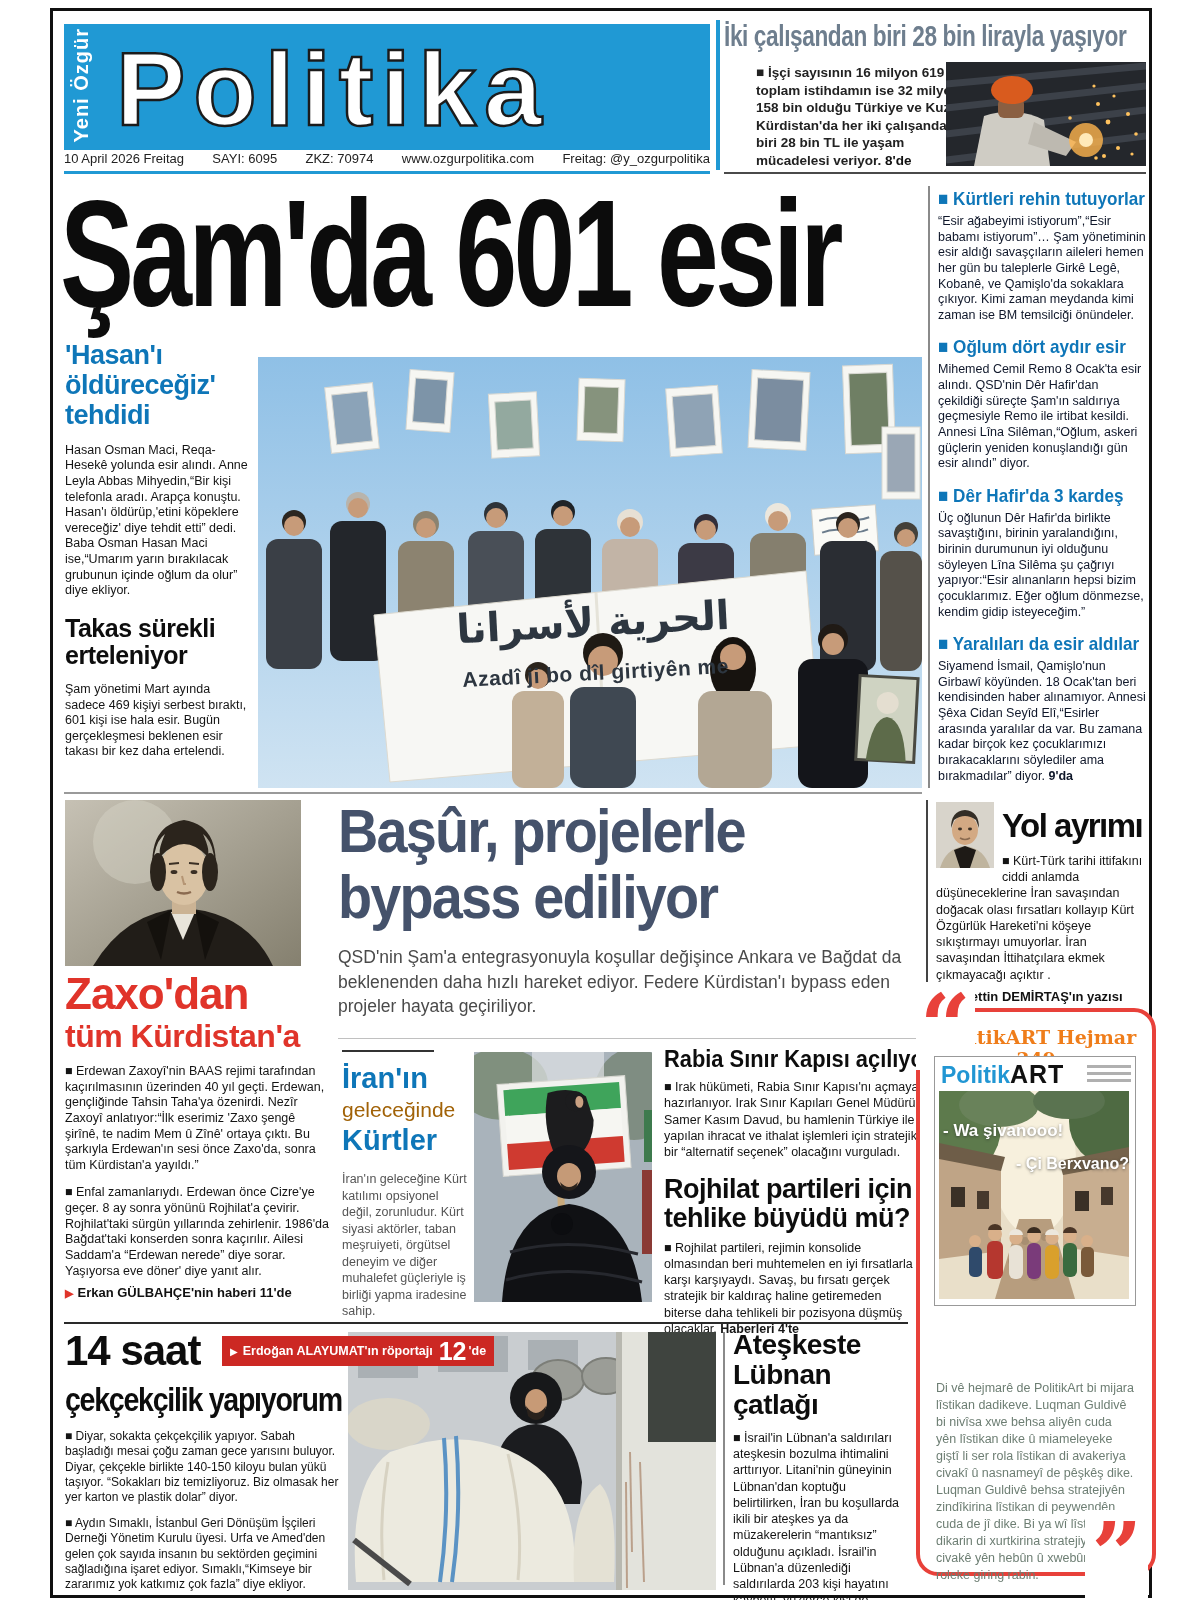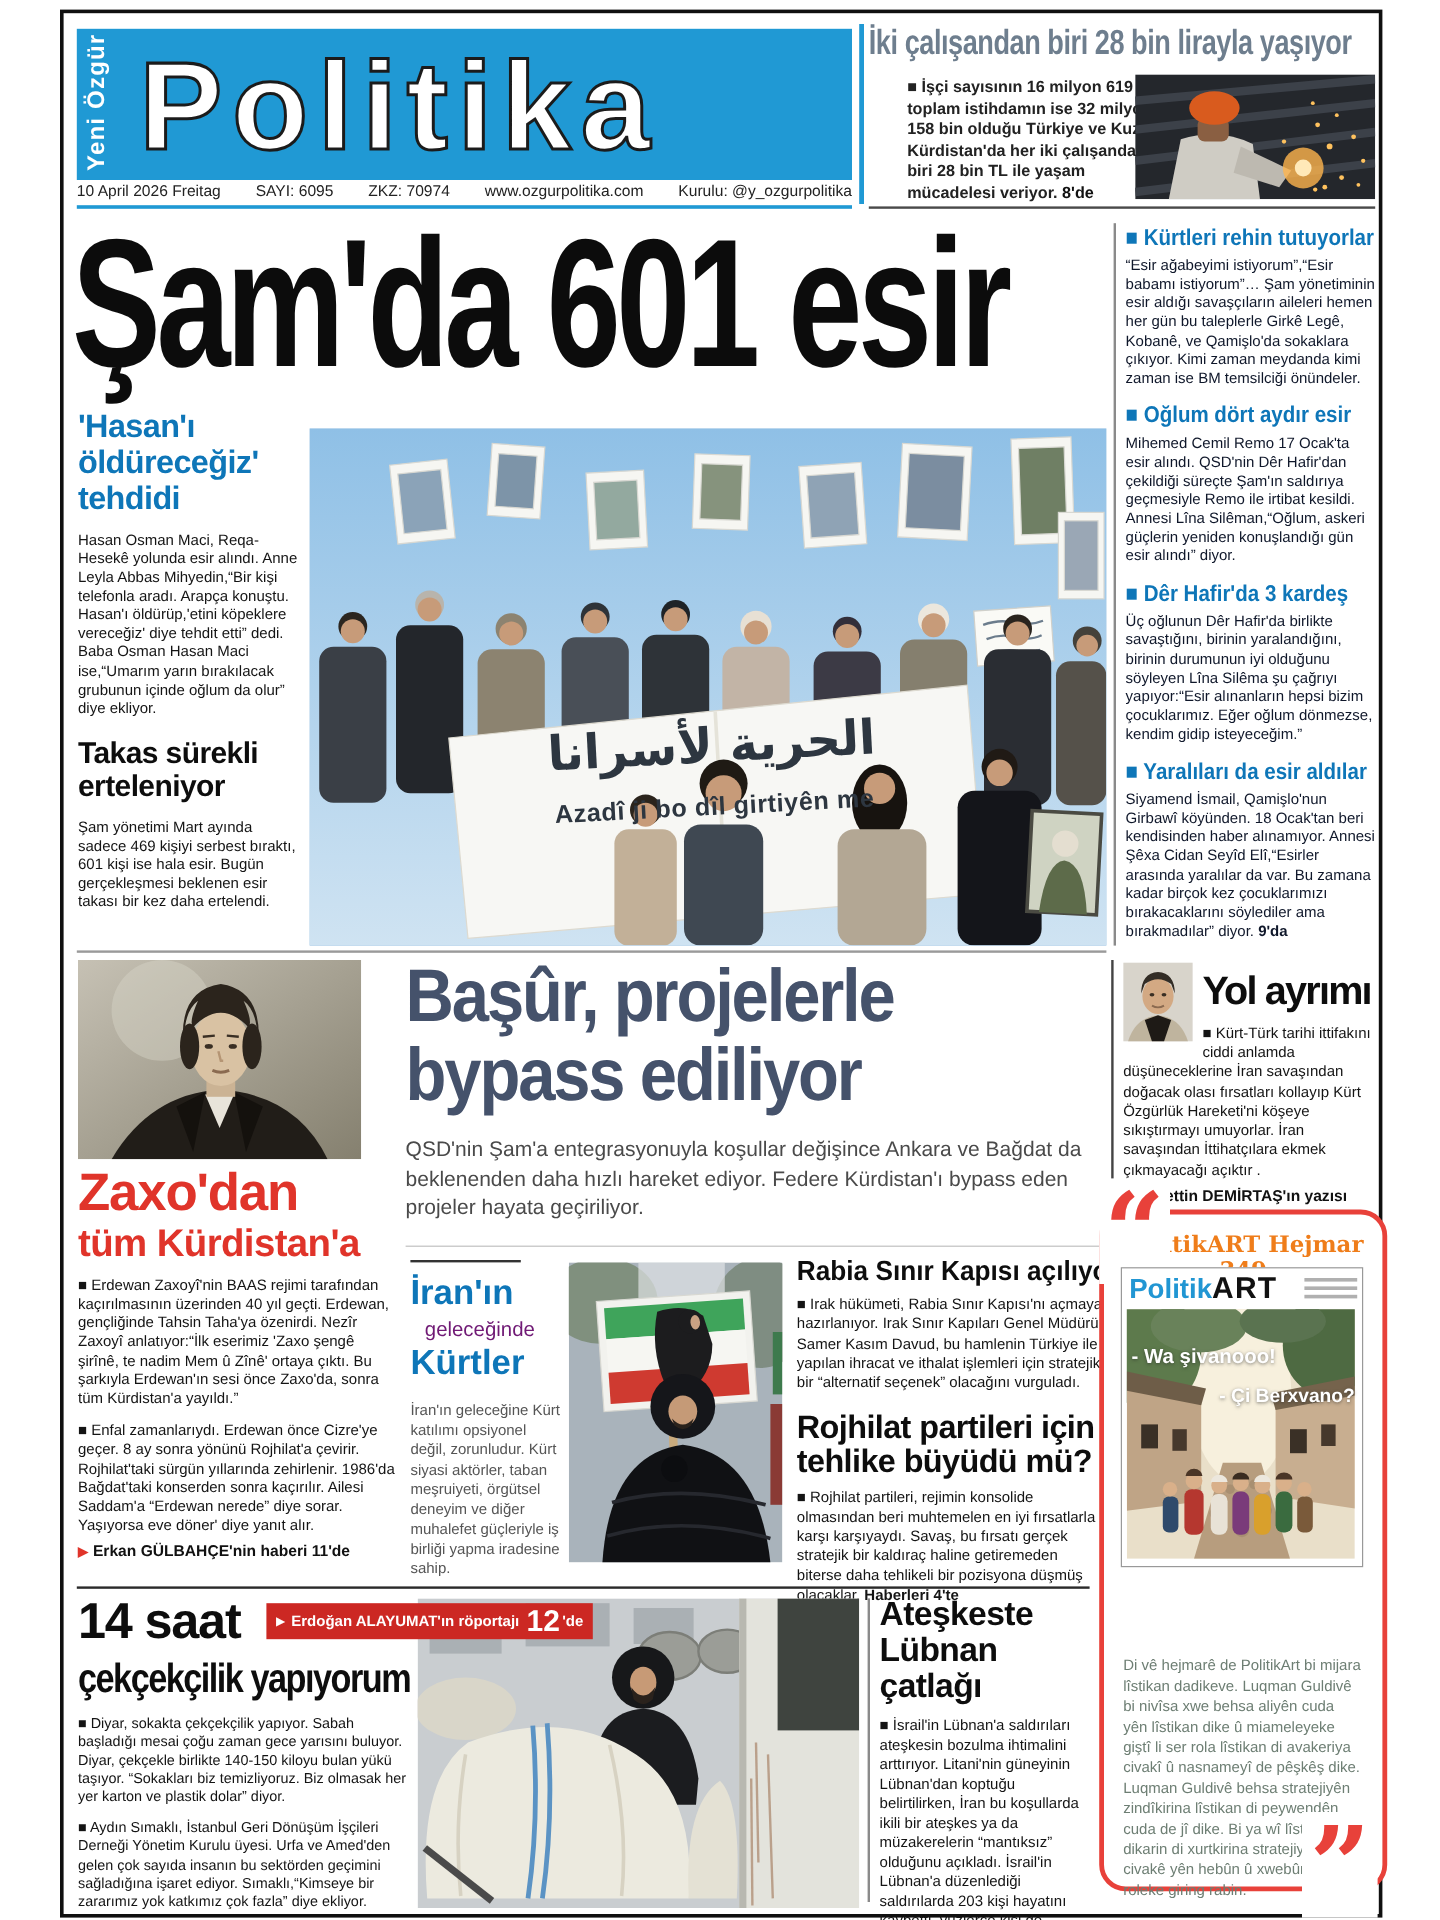--- a/index.html
+++ b/index.html
@@ -55,21 +55,21 @@
   .byline{font-size:13px;font-weight:bold;margin-top:6px;color:#111;}
   .byline .arr{color:#e0342a;margin-right:4px;font-size:11px;}
   .basur{left:338px;top:798px;width:584px;}
   .basur-t{font-size:62px;font-weight:bold;color:#45526b;line-height:1.06;letter-spacing:-2px;
            white-space:nowrap;transform:scaleX(.9);transform-origin:0 0;}
   .basur-sub{margin-top:16px;font-size:17.5px;color:#4a4a4a;line-height:1.38;}
   .rule-mid{left:338px;top:1038px;width:584px;height:1px;background:#c0c0c0;}
   .iran{left:342px;top:1050px;width:126px;}
   .iran-rule{width:92px;height:2px;background:#333;margin-bottom:12px;}
   .iran-t1,.iran-t3{color:#0e76b8;font-size:29px;font-weight:bold;line-height:1;}
-  .iran-t2{color:#701a75;font-size:17px;margin:6px 12px;line-height:1;}
+  .iran-t2{color:#a16207;font-size:21px;margin:6px 0;line-height:1;}
   .iran-body{margin-top:16px;font-size:12.5px;color:#555;line-height:1.32;}
   .iran-photo{left:474px;top:1052px;width:178px;height:250px;}
   .rabia{left:664px;top:1046px;width:256px;}
   .rabia-t{font-size:23px;font-weight:bold;white-space:nowrap;transform:scaleX(.95);transform-origin:0 0;color:#0d0d0d;}
   .rabia-b{font-size:12.5px;line-height:1.3;margin-top:6px;color:#141414;}
   .roj-t{font-size:27px;font-weight:bold;line-height:1.08;margin-top:15px;letter-spacing:-.5px;color:#0d0d0d;}
   .vrule-yol{left:926px;top:800px;width:2px;height:200px;background:#444;}
   .yol{left:936px;top:800px;width:210px;}
   .yol-photo{float:left;width:58px;height:66px;margin:2px 8px 2px 0;}
   .yol-t{font-size:33px;font-weight:bold;letter-spacing:-1.5px;color:#0d0d0d;line-height:1.6;}
@@ -124,21 +124,21 @@
 
   <div class="abs mast">
     <div class="mast-vert">Yeni Özgür</div>
     <div class="mast-logo">Politika</div>
   </div>
   <div class="abs dateline">
     <span>10 April 2026 Freitag</span>
     <span>SAYI: 6095</span>
     <span>ZKZ: 70974</span>
     <span>www.ozgurpolitika.com</span>
-    <span>Kurulu: @y_ozgurpolitika</span>
+    <span>Freitag: @y_ozgurpolitika</span>
   </div>
   <div class="abs mast-rule"></div>
   <div class="abs vrule-blue"></div>
 
   <div class="abs ts-head">İki çalışandan biri 28 bin lirayla yaşıyor</div>
   <div class="abs ts-body">
     <span>■ İşçi sayısının 16 milyon 619 bin, toplam istihdamın ise 32 milyon 158 bin olduğu Türkiye ve Kuzey Kürdistan'da her iki çalışandan biri 28 bin TL ile yaşam mücadelesi veriyor.</span>
     <b>8'de</b>
   </div>
   <div class="abs ts-photo">
@@ -176,21 +176,21 @@
   <div class="abs lead-head">Şam'da 601 esir</div>
 
   <div class="abs vrule-mid"></div>
   <div class="abs briefs">
     <div class="brief">
       <div class="b-title">■ Kürtleri rehin tutuyorlar</div>
       <div class="b-body">“Esir ağabeyimi istiyorum”,“Esir babamı istiyorum”… Şam yönetiminin esir aldığı savaşçıların aileleri hemen her gün bu taleplerle Girkê Legê, Kobanê, ve Qamişlo'da sokaklara çıkıyor. Kimi zaman meydanda kimi zaman ise BM temsilciği önündeler.</div>
     </div>
     <div class="brief">
       <div class="b-title">■ Oğlum dört aydır esir</div>
-      <div class="b-body">Mihemed Cemil Remo 17 Ocak'ta esir alındı. QSD'nin Dêr Hafir'dan çekildiği süreçte Şam'ın saldırıya geçmesiyle Remo ile irtibat kesildi. Annesi Lîna Silêman,“Oğlum, askeri güçlerin yeniden konuşlandığı gün esir alındı” diyor.</div>
+      <div class="b-body">Mihemed Cemil Remo 8 Ocak'ta esir alındı. QSD'nin Dêr Hafir'dan çekildiği süreçte Şam'ın saldırıya geçmesiyle Remo ile irtibat kesildi. Annesi Lîna Silêman,“Oğlum, askeri güçlerin yeniden konuşlandığı gün esir alındı” diyor.</div>
     </div>
     <div class="brief">
       <div class="b-title">■ Dêr Hafir'da 3 kardeş</div>
       <div class="b-body">Üç oğlunun Dêr Hafir'da birlikte savaştığını, birinin yaralandığını, birinin durumunun iyi olduğunu söyleyen Lîna Silêma şu çağrıyı yapıyor:“Esir alınanların hepsi bizim çocuklarımız. Eğer oğlum dönmezse, kendim gidip isteyeceğim.”</div>
     </div>
     <div class="brief">
       <div class="b-title">■ Yaralıları da esir aldılar</div>
       <div class="b-body">
         <span>Siyamend İsmail, Qamişlo'nun Girbawî köyünden. 18 Ocak'tan beri kendisinden haber alınamıyor. Annesi Şêxa Cidan Seyîd Elî,“Esirler arasında yaralılar da var. Bu zamana kadar birçok kez çocuklarımızı bırakacaklarını söylediler ama bırakmadılar” diyor.</span>
         <b>9'da</b>

